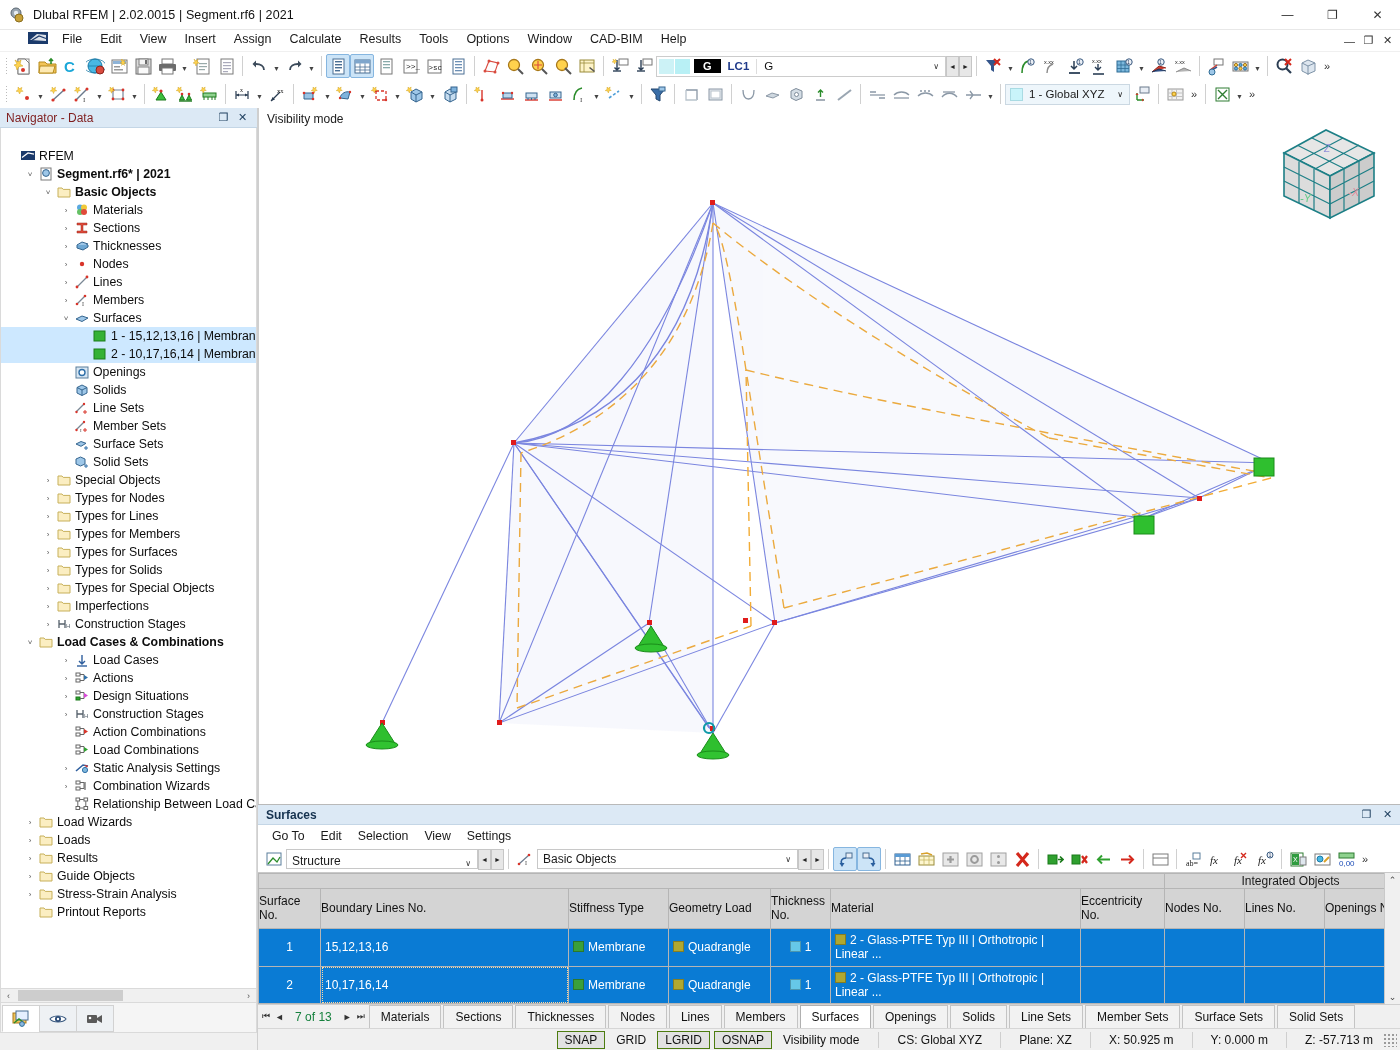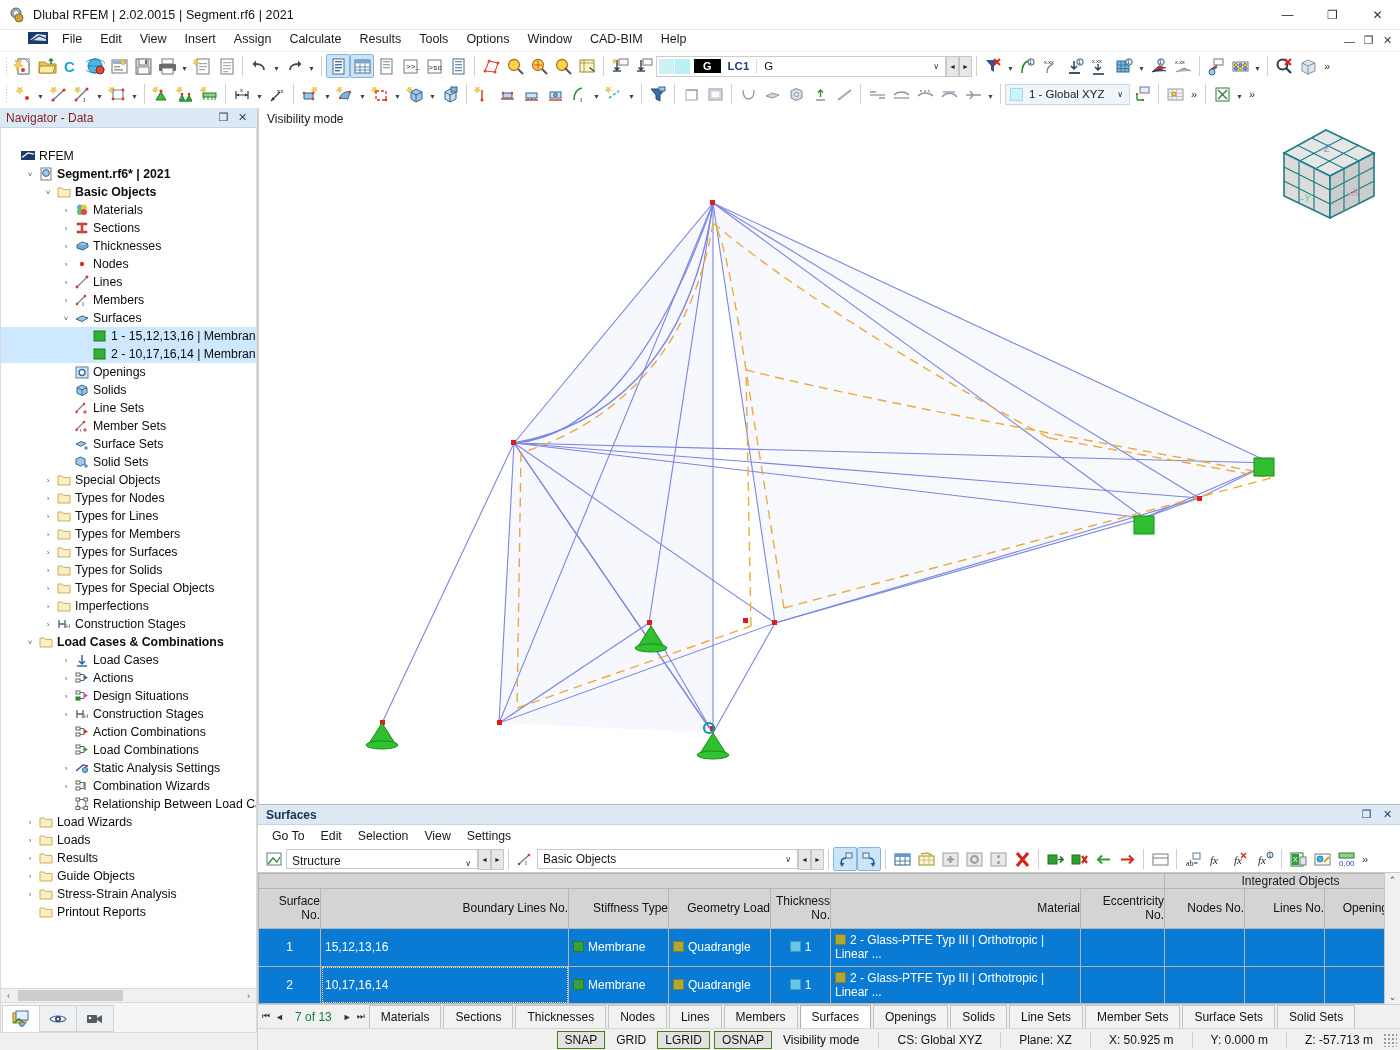--- a/index.html
+++ b/index.html
@@ -140,21 +140,21 @@
   .tp-combo { display: flex; align-items: center; height: 20px; background: #fff; border: 1px solid #c8c8c8;
     font-size: 12px; flex: none; }
   .tp-combo .lbl { padding-left: 5px; }
   .tp-combo .cv { margin-left: auto; padding: 0 6px; font-size: 8px; color: #333; }
 
   .grid-wrap { flex: 1; display: flex; min-height: 0; border-top: 1px solid #c9c9c9; }
   .grid-scroll { flex: 1; overflow: hidden; display:flex; flex-direction: row; }
   table.grid { border-collapse: collapse; table-layout: fixed; width: 100%; font-size: 12px; }
   table.grid th, table.grid td { border: 1px solid #b5b5b5; padding: 0; }
   .grp-row th { height: 13px; background: #d4d4d4; border-top: none; }
-  .hdr-row th { background: #d4d4d4; height: 40px; font-weight: normal; text-align: right;
+  .hdr-row th { background: #d4d4d4; height: 40px; font-weight: normal; text-align: left;
     vertical-align: middle; color: #111; line-height: 1.15; }
   .grid tbody td { height: 16px; background: #0a7bd4; color: #fff; padding: 0 4px; }
   .grid tbody td.num { text-align: center; }
   .grid tbody tr.focus td.focuscell { outline: 1px dotted #ffd9a0; outline-offset: -2px; }
   .cellswatch { display: inline-block; width: 11px; height: 11px; vertical-align: -1px; margin-right: 4px; border: 1px solid rgba(0,0,0,.25); }
   .vscroll { width: 16px; background: #f0f0f0; border-left: 1px solid #c9c9c9; display: flex;
     flex-direction: column; align-items: center; justify-content: space-between; flex: none; padding: 2px 0; }
   .vs-a { font-size: 9px; color: #444; }
   .grid-hscroll { height: 15px; background: #f0f0f0; display: flex; align-items: center; flex: none;
     border-top: 1px solid #d0d0d0; }

